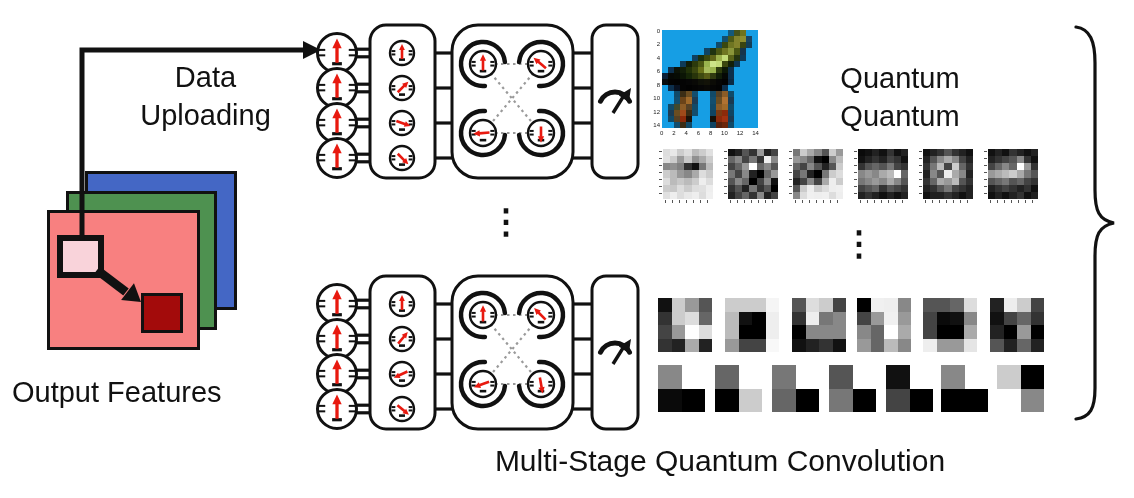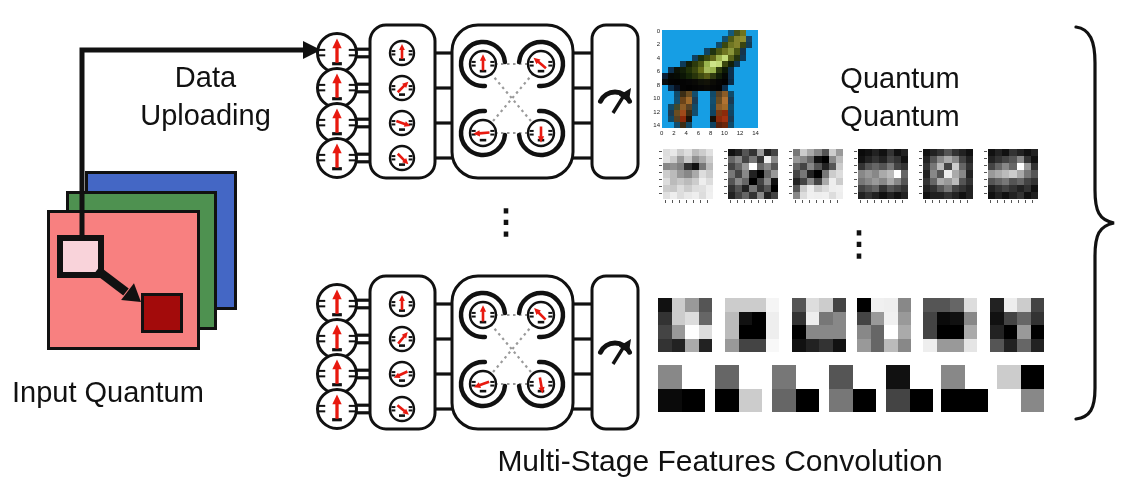--- a/index.html
+++ b/index.html
@@ -47,26 +47,26 @@
   <div id="chan-blue" class="chan" style="background: rgb(68, 103, 197);"></div>
   <div id="chan-green" class="chan" style="background: rgb(78, 145, 80);"></div>
   <div id="chan-red" class="chan" style="background: rgb(248, 128, 128);"></div>
   <div id="kernel-window" style="background: rgb(249, 211, 218);"></div>
   <div id="kernel-output" style="background: rgb(163, 11, 11);"></div>
 
   <div id="data-uploading" class="lbl">
     <span>Data</span><br>
     <span>Uploading</span>
   </div>
-  <div id="input-features" class="lbl">Input Quantum</div>
+  <div id="input-features" class="lbl">Output Features</div>
   <div id="output-features" class="lbl">
     <span>Quantum</span><br>
     <span>Quantum</span>
   </div>
-  <div id="caption" class="lbl">Multi-Stage Features Convolution</div>
+  <div id="caption" class="lbl">Multi-Stage Quantum Convolution</div>
   <div id="vdots-left" class="vdots">⋮</div>
   <div id="vdots-right" class="vdots">⋮</div>
 
   <div id="bird-image" class="pixgrid" style="display: grid; grid-template-columns: repeat(16, 1fr); grid-template-rows: repeat(16, 1fr);">
       <div style="background: rgb(22, 158, 228);"></div>
       <div style="background: rgb(22, 158, 228);"></div>
       <div style="background: rgb(22, 158, 228);"></div>
       <div style="background: rgb(22, 158, 228);"></div>
       <div style="background: rgb(22, 158, 228);"></div>
       <div style="background: rgb(22, 158, 228);"></div>

